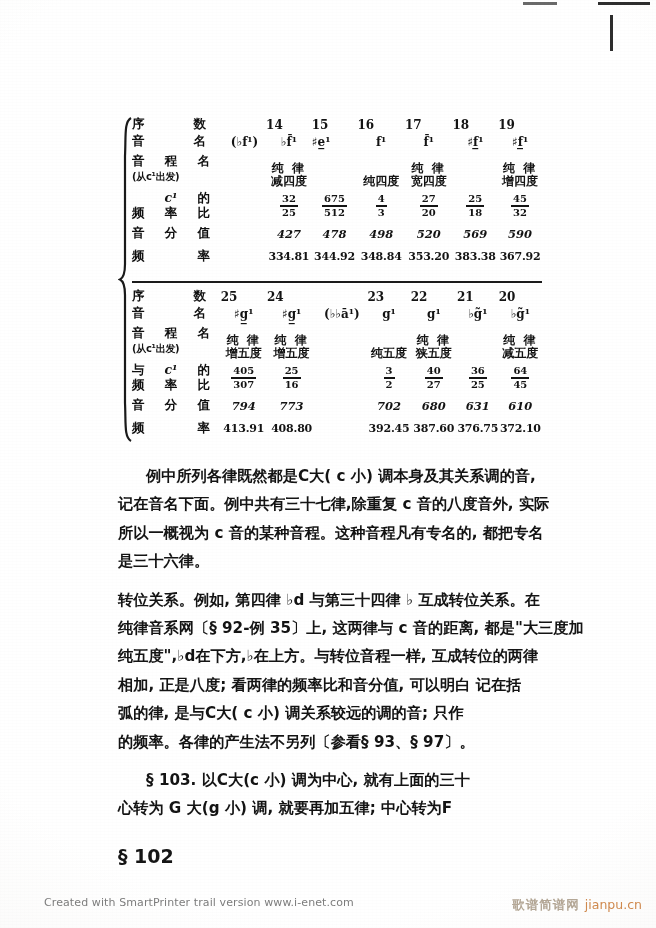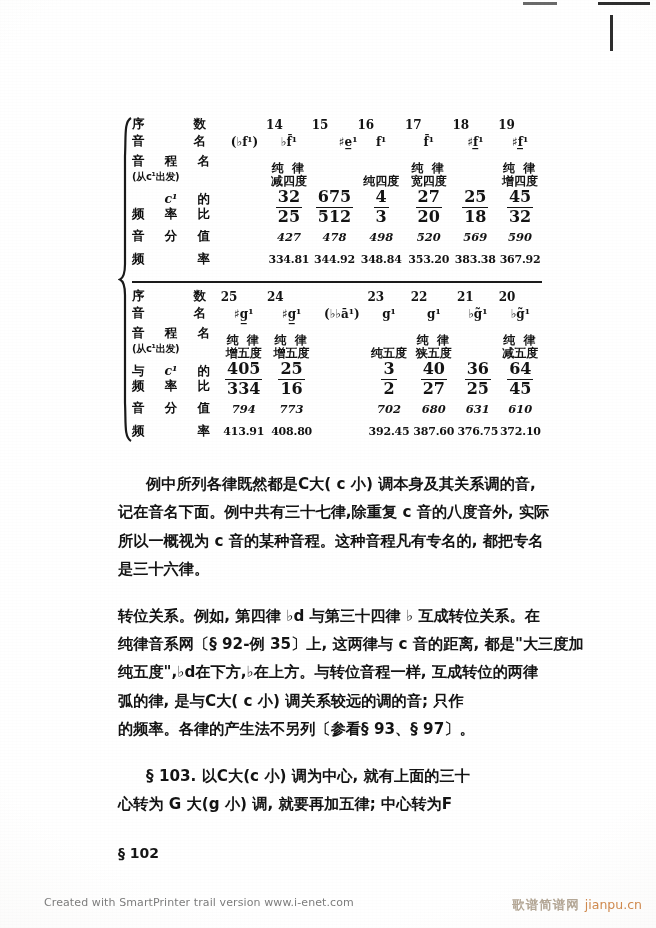--- a/index.html
+++ b/index.html
@@ -129,21 +129,21 @@
     font-weight: bold;
     white-space: nowrap;
   }
 
   
   .frac {
     display: inline-block;
     text-align: left;
     font-family: "DejaVu Serif", serif;
     font-weight: bold;
-    font-size: 16px;
+    font-size: 10px;
     line-height: 1.05;
     vertical-align: middle;
   }
   .frac .top { display: block; padding: 0 2px; }
   .frac .bar { display: block; height: 1.4px; background: #141414; margin: 1px 0; }
   .frac .bot { display: block; padding: 0 2px; }
 
   .interval {
     text-align: center;
     font-size: 12px;
@@ -154,41 +154,41 @@
   .interval .l1 { display:block; letter-spacing: 2px; margin-top: 12px; }
   .interval .l2 { display:block; }
 
   
   #body-text {
     position: absolute;
     left: 118px;
     top: 462px;
     width: 430px;
   }
-  .para { margin: 8px 0 0 0; }
+  .para { margin: 0 0 0 0; }
   .tline {
     font-family: "DejaVu Sans", sans-serif;
     font-weight: bold;
     font-size: 15.2px;
     line-height: 28.4px;
     color: #141414;
     white-space: nowrap;
     letter-spacing: 0px;
   }
   .tline.ind { text-indent: 28px; }
   .gap { height: 10px; }
   .it { font-style: italic; font-family: "DejaVu Serif", serif; }
 
   #sec-foot {
     position: absolute;
     left: 118px;
     top: 845px;
     font-family: "DejaVu Sans", sans-serif;
     font-weight: bold;
-    font-size: 14px;
+    font-size: 19px;
     color: #161616;
   }
 
   
   #footer-left {
     position: absolute;
     left: 44px;
     top: 896px;
     font-family: "DejaVu Sans", sans-serif;
     font-size: 11px;
@@ -243,21 +243,21 @@
 
     <tr>
       <td>
         <div class="lbl lbl-spread">
           <span>音</span>
           <span>名</span>
         </div>
       </td>
       <td class="note" style="text-align:center">(♭f¹)</td>
       <td class="note" style="text-align:center">♭f̄¹</td>
-      <td class="note" style="text-align:right">♯e̲¹</td>
+      <td class="note" style="text-align:left">♯e̲¹</td>
       <td class="note" style="text-align:center">f¹</td>
       <td class="note" style="text-align:center">f̄¹</td>
       <td class="note" style="text-align:center">♯f̲¹</td>
       <td class="note" style="text-align:center">♯f̲¹</td>
     </tr>
 
     <tr>
       <td style="vertical-align:top; padding-top:3px">
         <div class="lbl lbl-spread" style="width:78px">
           <span>音</span>
@@ -444,21 +444,21 @@
           <span class="it">c¹</span>
           <span>的</span>
         </div>
         <div class="lbl lbl-spread" style="width:78px">
           <span>频</span>
           <span>率</span>
           <span>比</span>
         </div>
       </td>
       <td class="cell">
-        <span class="frac"><span class="top">405</span><span class="bar"></span><span class="bot">334</span></span>
+        <span class="frac"><span class="top">405</span><span class="bar"></span><span class="bot">307</span></span>
       </td>
       <td class="cell">
         <span class="frac"><span class="top">25</span><span class="bar"></span><span class="bot">16</span></span>
       </td>
       <td class="cell"></td>
       <td class="cell">
         <span class="frac"><span class="top">3</span><span class="bar"></span><span class="bot">2</span></span>
       </td>
       <td class="cell">
         <span class="frac"><span class="top">40</span><span class="bar"></span><span class="bot">27</span></span>
@@ -515,20 +515,21 @@
     <div class="tline">所以一概视为 c 音的某种音程。这种音程凡有专名的, 都把专名</div>
     <div class="tline">是三十六律。</div>
   </div>
 
   <div class="gap"></div>
 
   <div class="para">
     <div class="tline">转位关系。例如, 第四律 ♭d 与第三十四律 ♭ 互成转位关系。在</div>
     <div class="tline">纯律音系网〔§ 92-例 35〕上, 这两律与 c 音的距离, 都是"大三度加</div>
     <div class="tline">纯五度",♭d在下方,♭在上方。与转位音程一样, 互成转位的两律</div>
+    <div class="tline">相加, 正是八度; 看两律的频率比和音分值, 可以明白   记在括</div>
     <div class="tline">弧的律, 是与C大( c 小) 调关系较远的调的音; 只作</div>
     <div class="tline">的频率。各律的产生法不另列〔参看§ 93、§ 97〕。</div>
   </div>
 
   <div class="gap"></div>
 
   <div class="para">
     <div class="tline ind">§ 103.  以C大(c 小) 调为中心, 就有上面的三十</div>
     <div class="tline">心转为 G 大(g 小) 调, 就要再加五律; 中心转为F</div>
   </div>

